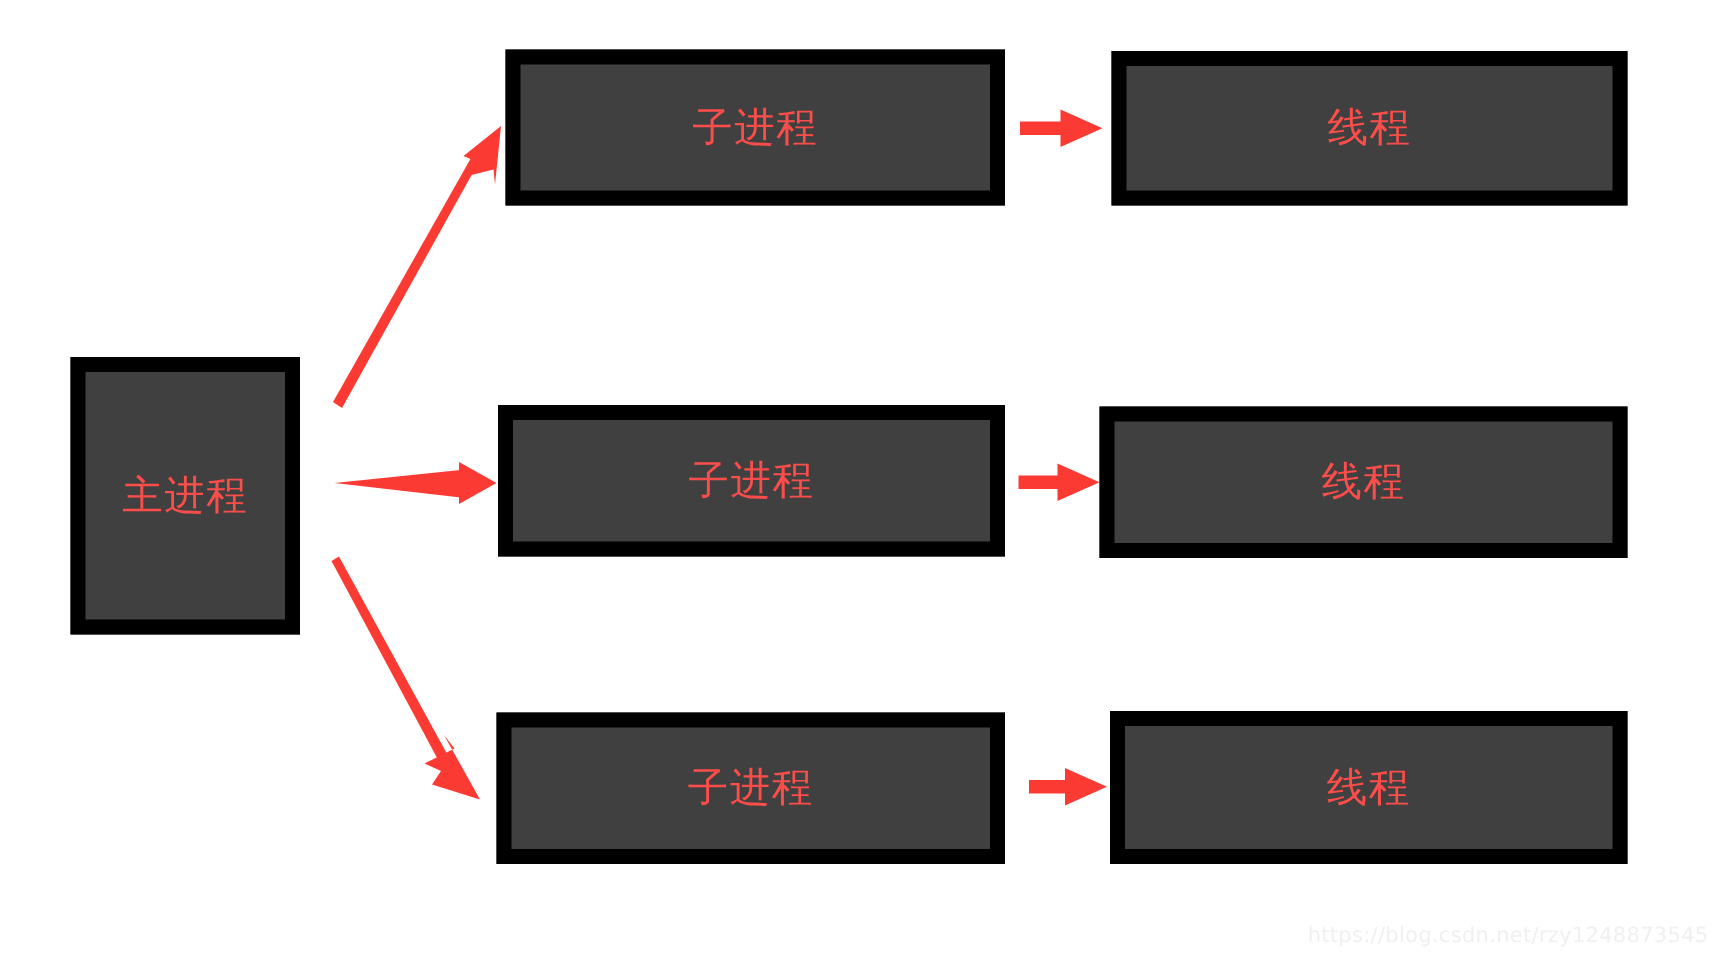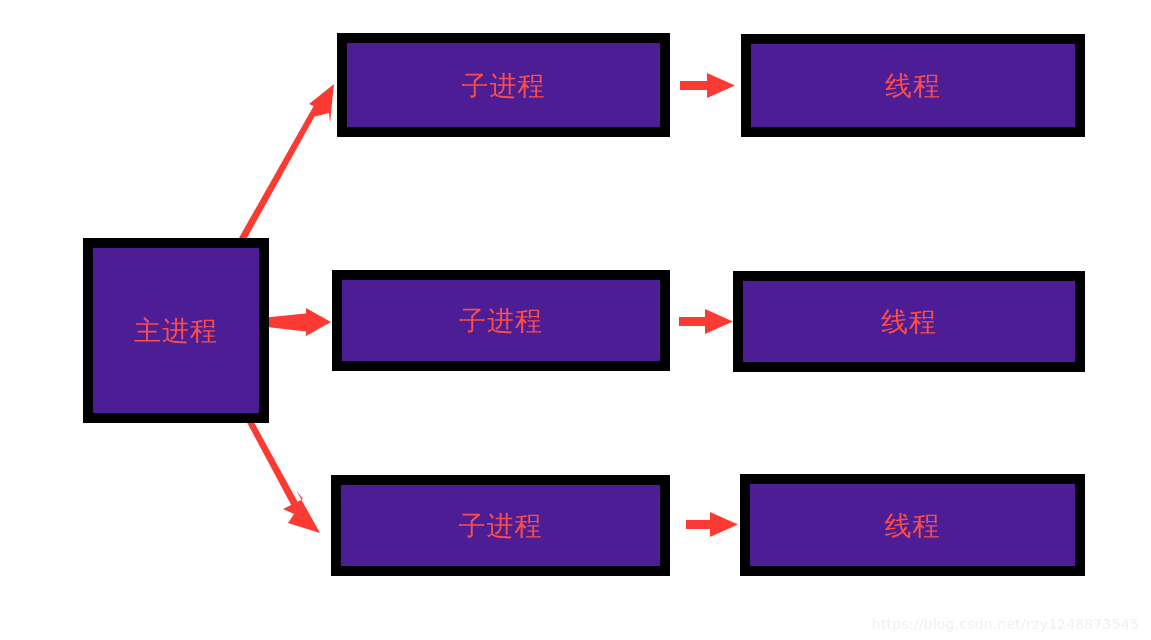--- a/index.html
+++ b/index.html
@@ -13,37 +13,37 @@
   #canvas {
     position: relative;
     width: 1151px;
     height: 640px;
     background: #ffffff;
     overflow: hidden;
   }
   .node {
     position: absolute;
     box-sizing: border-box;
-    background: #4c1d95;
+    background: #404040;
     border: 10px solid #000000;
     display: flex;
     align-items: center;
     justify-content: center;
   }
   .node-label {
     font-size: 27px;
     line-height: 1;
     letter-spacing: 1px;
     color: #fb4d4a;
     font-family: "DejaVu Sans", "Liberation Sans", sans-serif;
     white-space: nowrap;
     user-select: none;
   }
   
-  #node-main      { left: 47px;  top: 238px; width: 186px; height: 185px; margin-left: 36px; }
+  #node-main      { left: 47px;  top: 238px; width: 153px; height: 185px; }
   #node-child-1   { left: 337px; top: 33px;  width: 333px; height: 104px; }
   #node-child-2   { left: 332px; top: 270px; width: 338px; height: 101px; }
   #node-child-3   { left: 331px; top: 475px; width: 339px; height: 101px; }
   #node-thread-1  { left: 741px; top: 34px;  width: 344px; height: 103px; }
   #node-thread-2  { left: 733px; top: 271px; width: 352px; height: 101px; }
   #node-thread-3  { left: 740px; top: 474px; width: 345px; height: 102px; }
 
   #arrow-layer {
     position: absolute;
     left: 0;

